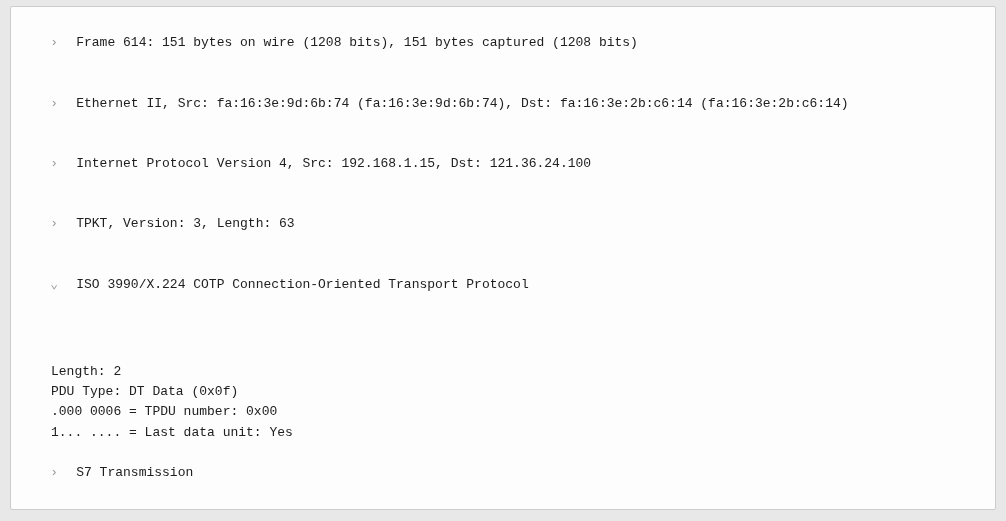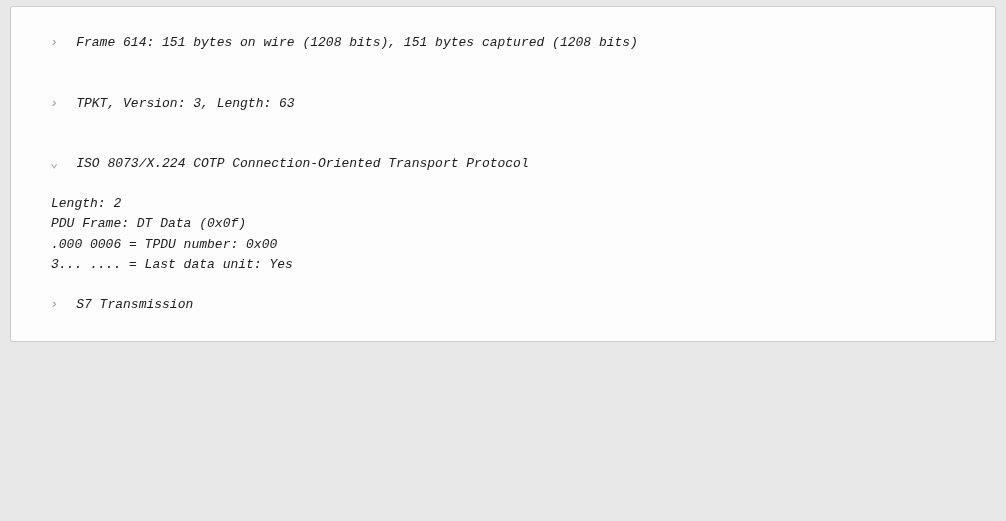--- a/index.html
+++ b/index.html
@@ -20,51 +20,57 @@
     padding: 6px 4px;
   }
   .details-panel {
     min-height: 248px;
   }
   .tree-row {
     white-space: pre;
     line-height: 1.55;
     padding: 0 4px 0 18px;
     text-indent: -14px;
-    font-style: italic;
   }
   .tree-children {
     padding-left: 32px;
+    margin-top: 47px;
   }
   .tree-children .tree-row {
     padding-left: 4px;
     text-indent: 0;
   }
   .arrow {
     color: #9a9a9a;
     display: inline-block;
     width: 12px;
     user-select: none;
   }
 </style>
 </head>
 <body>
 
 <div class="panel details-panel">
   <div class="tree-row">
     <span class="arrow">›</span><span>Frame 614: 151 bytes on wire (1208 bits), 151 bytes captured (1208 bits)</span>
   </div>
   <div class="tree-row">
+    <span class="arrow">›</span><span>Ethernet II, Src: fa:16:3e:9d:6b:74 (fa:16:3e:9d:6b:74), Dst: fa:16:3e:2b:c6:14 (fa:16:3e:2b:c6:14)</span>
+  </div>
+  <div class="tree-row">
+    <span class="arrow">›</span><span>Internet Protocol Version 4, Src: 192.168.1.15, Dst: 121.36.24.100</span>
+  </div>
+  <div class="tree-row">
     <span class="arrow">›</span><span>TPKT, Version: 3, Length: 63</span>
   </div>
   <div class="tree-row">
-    <span class="arrow">⌄</span><span>ISO 8073/X.224 COTP Connection-Oriented Transport Protocol</span>
+    <span class="arrow">⌄</span><span>ISO 3990/X.224 COTP Connection-Oriented Transport Protocol</span>
   </div>
   <div class="tree-children">
     <div class="tree-row"><span>Length: 2</span></div>
-    <div class="tree-row"><span>PDU Frame: DT Data (0x0f)</span></div>
+    <div class="tree-row"><span>PDU Type: DT Data (0x0f)</span></div>
     <div class="tree-row"><span>.000 0006 = TPDU number: 0x00</span></div>
-    <div class="tree-row"><span>3... .... = Last data unit: Yes</span></div>
+    <div class="tree-row"><span>1... .... = Last data unit: Yes</span></div>
   </div>
   <div class="tree-row">
     <span class="arrow">›</span><span>S7 Transmission</span>
   </div>
 </div>
 
 </body></html>

